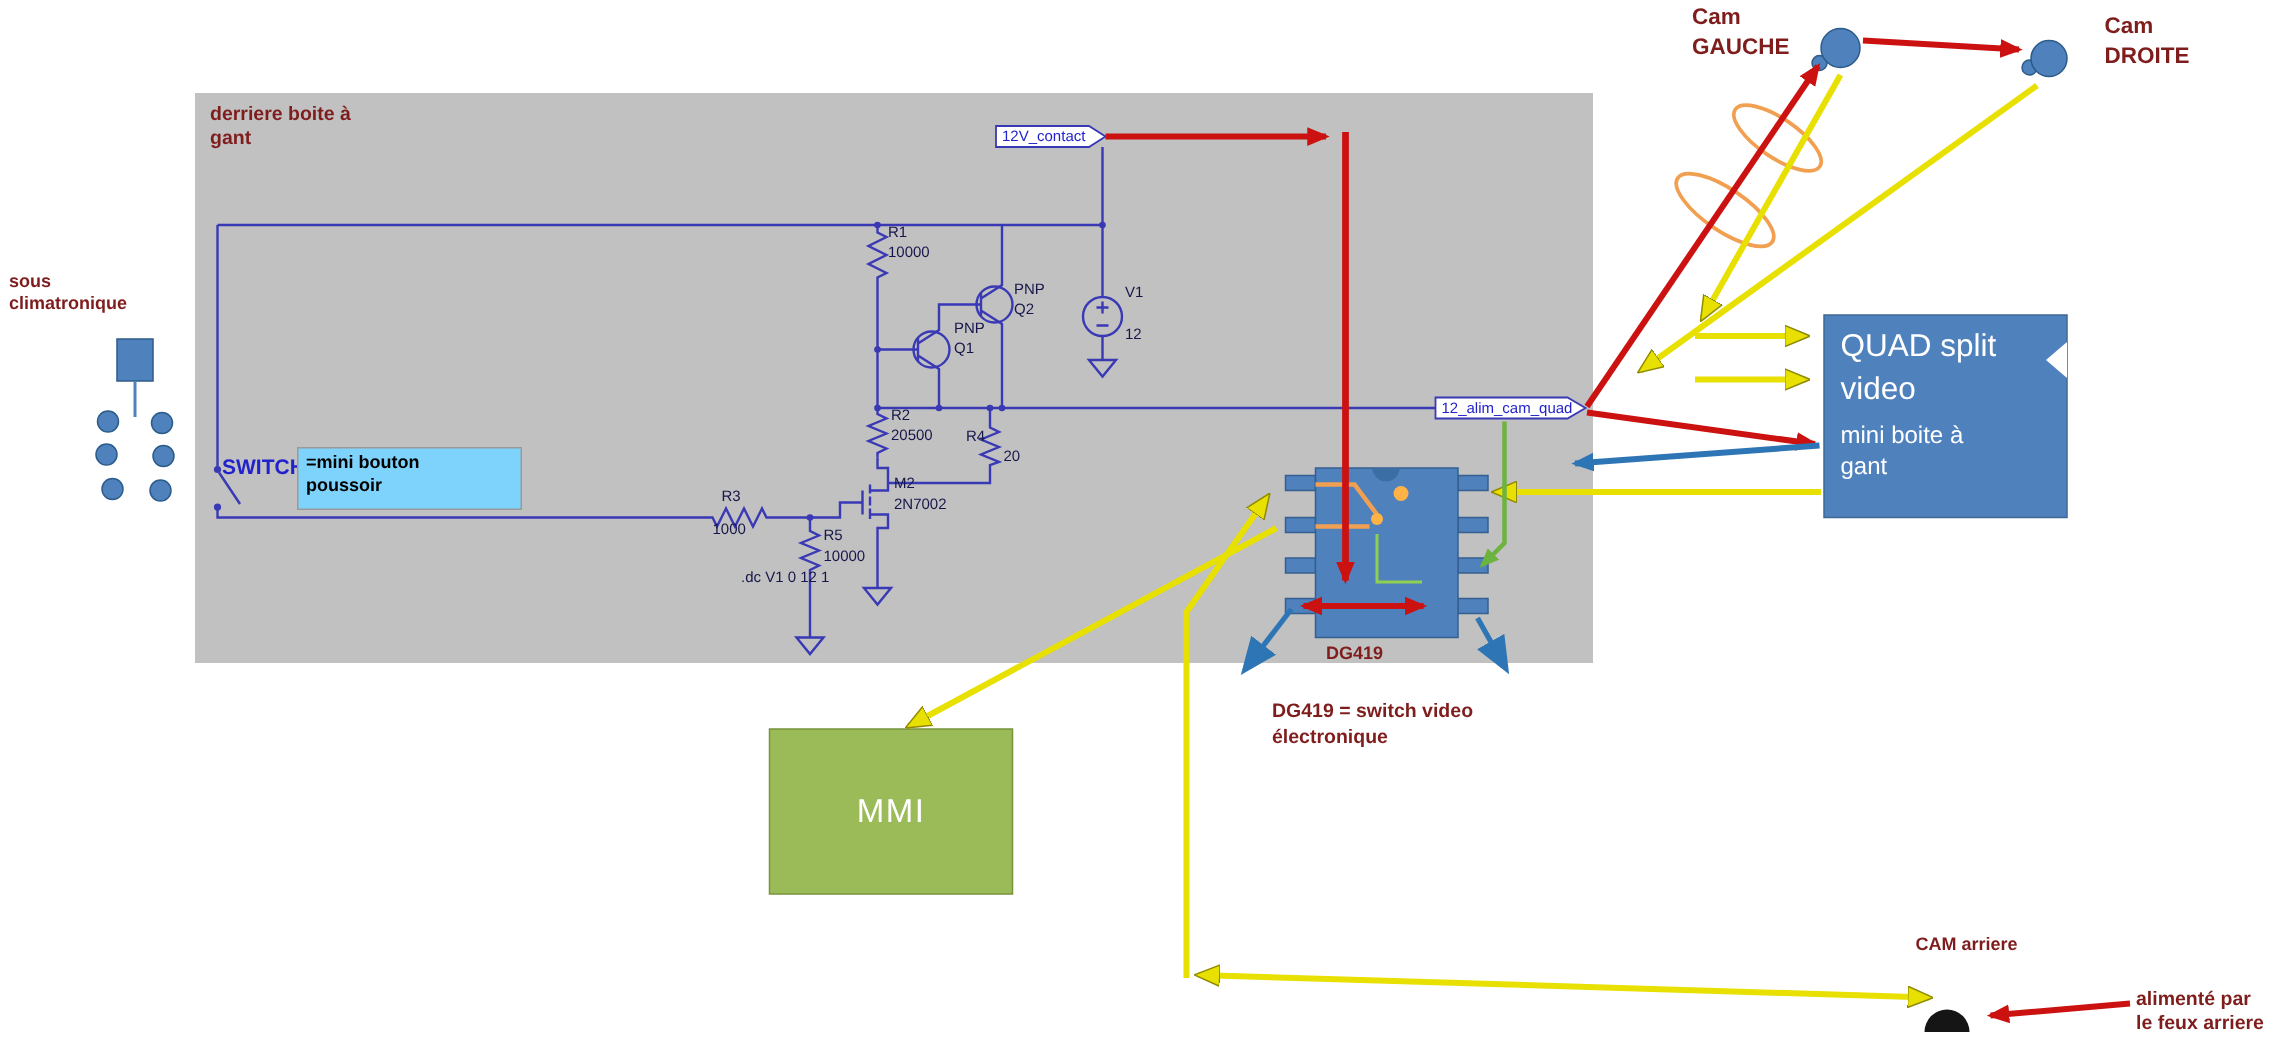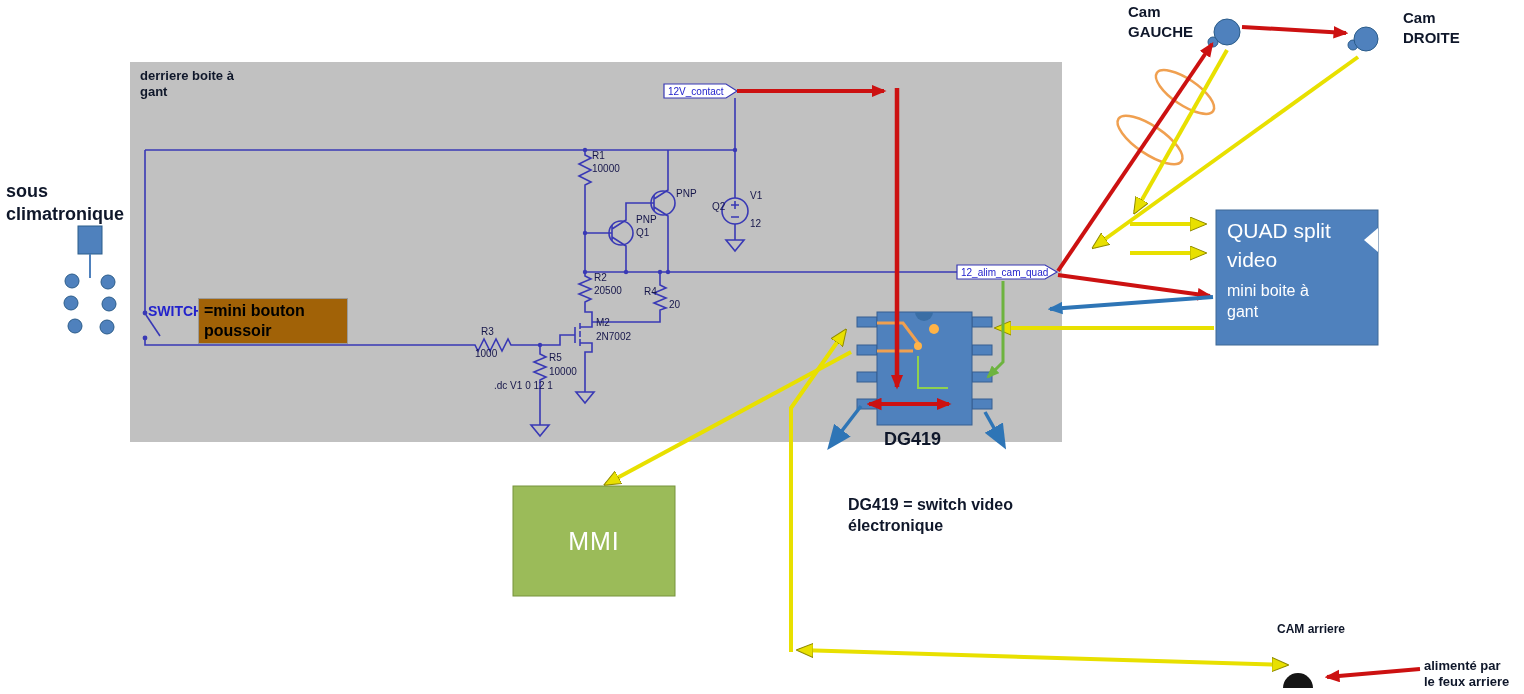--- a/index.html
+++ b/index.html
@@ -1,32 +1,32 @@
 <!DOCTYPE html>
 <html><head>
 <meta charset="utf-8">
 <style>
   body{margin:0;background:#fff}
   .stage{position:relative;width:1524px;height:694px;background:#fff;
          font-family:"Liberation Sans",sans-serif;overflow:hidden}
   .stage > svg{position:absolute;left:0;top:0}
-  .t{position:absolute;white-space:pre-line;color:#0f172a;line-height:1.25}
+  .t{position:absolute;white-space:pre-line;color:#7f1d1d;line-height:1.25}
   .b{font-weight:bold}
   .blue{color:#2222cc}
   .white{color:#fff}
   .cl{position:absolute;font-size:10px;color:#16164a;white-space:pre}
   .fs9{font-size:10px}.fs10{font-size:14px}.fs12{font-size:12px}
-  .fs13{font-size:13px}.fs14{font-size:18px}.fs15{font-size:15px}
+  .fs13{font-size:13px}.fs14{font-size:12px}.fs15{font-size:15px}
   .fs16{font-size:16px}.fs21{font-size:21px}
   .note-box{position:absolute;left:198px;top:298px;width:138px;min-height:36px;
-            background:#a16207;border:1px solid #9a9a9a;font-size:16px;font-weight:bold;
+            background:#7dd3fc;border:1px solid #9a9a9a;font-size:12px;font-weight:bold;
             padding:2px 5px;line-height:1.25;white-space:pre-line}
   .mmi-label{position:absolute;left:513px;top:486px;width:162px;height:110px;
              display:flex;align-items:center;justify-content:center;
-             font-size:25px;color:#fff;letter-spacing:1px}
+             font-size:22px;color:#fff;letter-spacing:1px}
 </style>
 </head>
 <body>
 
 <div class="stage">
 
 <svg width="1524" height="694" viewBox="0 0 1524 694">
   <defs>
     <marker id="aRed" viewBox="0 0 12 10" markerWidth="15" markerHeight="13" refX="10" refY="5" orient="auto-start-reverse" markerUnits="userSpaceOnUse">
       <path d="M0,0 L12,5 L0,10 Z" fill="#cc1111"></path>
@@ -188,21 +188,21 @@
 <div class="t b fs10 blue" style="left:148px;top:303px">SWITCH</div>
 <div class="note-box">=mini bouton
 poussoir</div>
 
 <div class="t fs9 blue" style="left:668px;top:86px">12V_contact</div>
 <div class="t fs9 blue" style="left:961px;top:267px">12_alim_cam_quad</div>
 
 <div class="cl" style="left:592px;top:150px">R1</div>
 <div class="cl" style="left:592px;top:163px">10000</div>
 <div class="cl" style="left:676px;top:188px">PNP</div>
-<div class="cl" style="left:712px;top:201px">Q2</div>
+<div class="cl" style="left:676px;top:201px">Q2</div>
 <div class="cl" style="left:636px;top:214px">PNP</div>
 <div class="cl" style="left:636px;top:227px">Q1</div>
 <div class="cl" style="left:750px;top:190px">V1</div>
 <div class="cl" style="left:750px;top:218px">12</div>
 <div class="cl" style="left:594px;top:272px">R2</div>
 <div class="cl" style="left:594px;top:285px">20500</div>
 <div class="cl" style="left:644px;top:286px">R4</div>
 <div class="cl" style="left:669px;top:299px">20</div>
 <div class="cl" style="left:596px;top:317px">M2</div>
 <div class="cl" style="left:596px;top:331px">2N7002</div>
@@ -214,20 +214,20 @@
 
 <div class="t b fs15" style="left:1128px;top:2px;line-height:1.3">Cam
 GAUCHE</div>
 <div class="t b fs15" style="left:1403px;top:8px;line-height:1.3">Cam
 DROITE</div>
 <div class="t fs21 white" style="left:1227px;top:216px;line-height:1.4">QUAD split
 video</div>
 <div class="t fs16 white" style="left:1227px;top:281px;line-height:1.3">mini boite à
 gant</div>
 <div class="t b fs14" style="left:884px;top:428px">DG419</div>
-<div class="t b fs12" style="left:848px;top:495px;font-size:16px;line-height:1.3">DG419 = switch video
+<div class="t b fs12" style="left:848px;top:466px;font-size:13px;line-height:1.3">DG419 = switch video
 électronique</div>
 <div class="mmi-label">MMI</div>
 <div class="t b fs12" style="left:1277px;top:622px">CAM arriere</div>
 <div class="t b fs13" style="left:1424px;top:658px;line-height:1.25">alimenté par
 le feux arriere</div>
 
 </div>
 
 </body></html>

